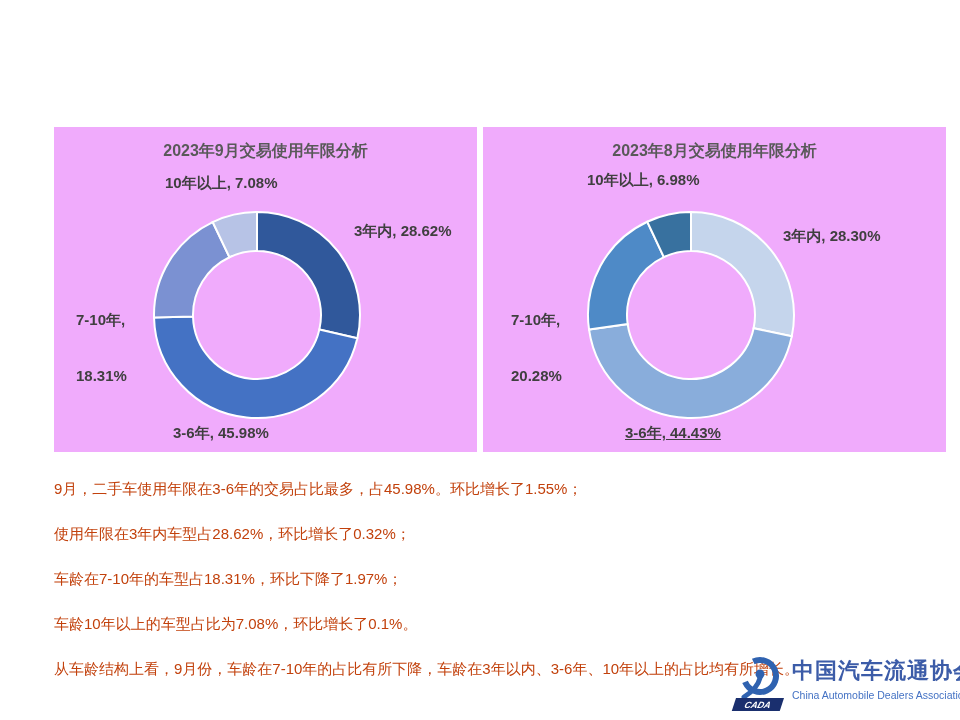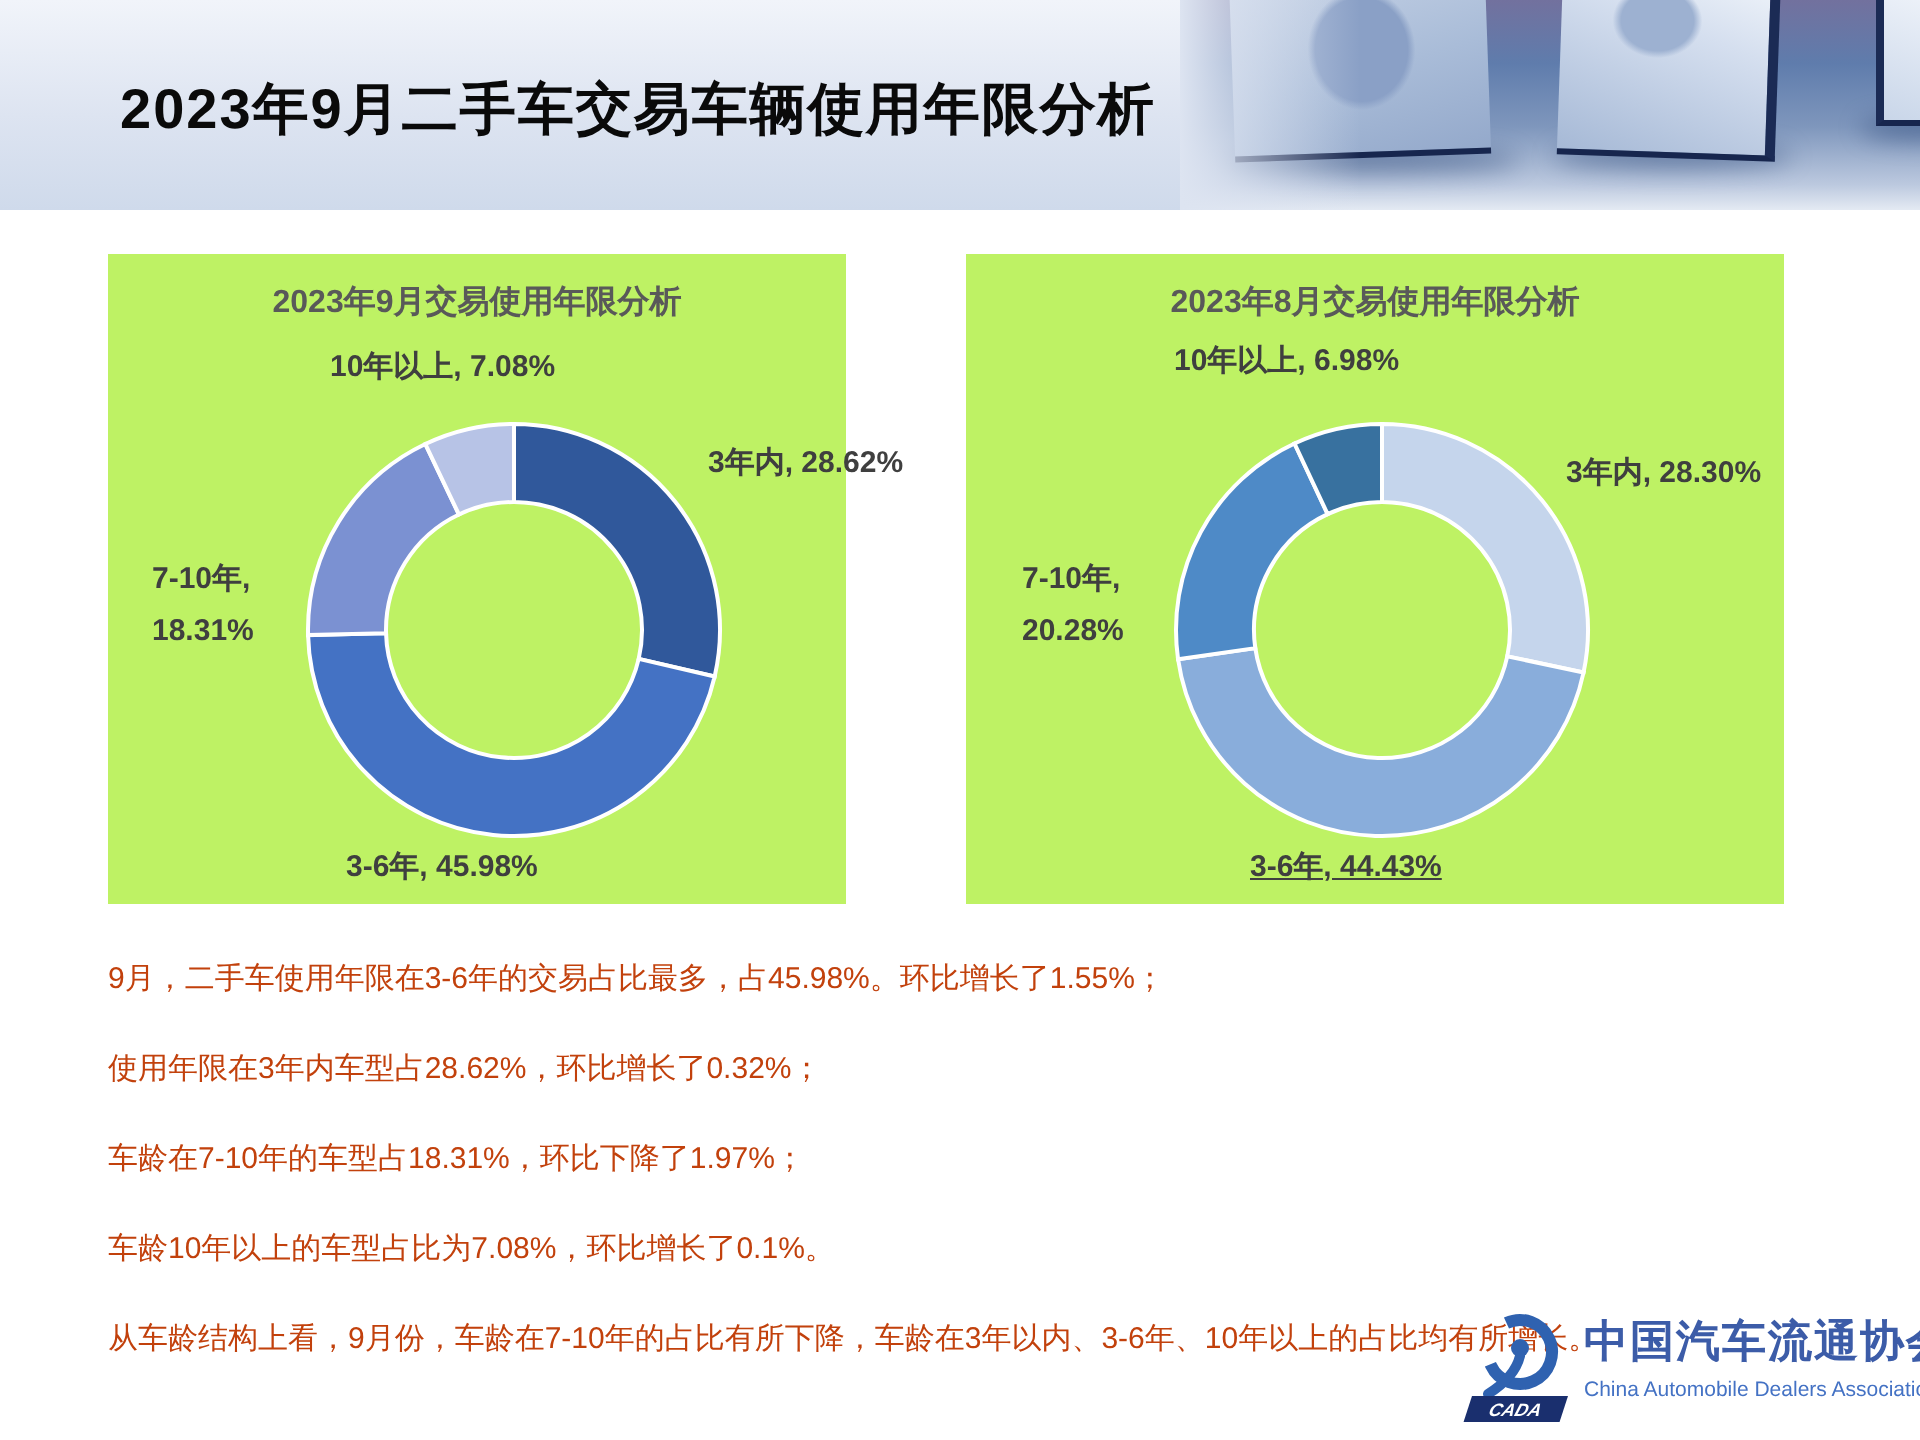--- a/index.html
+++ b/index.html
@@ -26,28 +26,28 @@
   .cube-b .map{position:absolute;left:18px;top:4px;width:60px;height:50px;
           background:radial-gradient(ellipse 55% 55% at 50% 45%,#9DB1D1 0%,#9DB1D1 55%,rgba(157,177,209,0) 68%);}
   .cube-c{left:348px;top:-8px;width:40px;height:68px;border-left:4px solid #1B2B55;
           background:linear-gradient(200deg,#F4F7FC 0%,#C9D6E9 100%);}
   .cube-shadow{position:absolute;height:12px;background:#2C4878;filter:blur(6px);opacity:.55;border-radius:50%;}
   .sh-a{left:20px;top:74px;width:150px;}
   .sh-b{left:186px;top:72px;width:120px;}
   .sh-c{left:340px;top:58px;width:60px;}
 
   
-  .panel{position:absolute;top:127px;width:369px;height:325px;background:#bef264;}
+  .panel{position:absolute;top:127px;width:423px;height:325px;background:#f0abfc;}
   .panel-left{left:54px;}
   .panel-right{left:483px;padding-left:40px;}
   .chart-title{position:absolute;left:0;top:14px;width:100%;text-align:center;
                font-size:16px;font-weight:bold;color:#595959;}
   .donut-svg{position:absolute;left:0;top:0;}
   .slice-label{position:absolute;font-size:15px;font-weight:bold;color:#3F3F3F;white-space:nowrap;}
-  .two-line span{display:block;line-height:26px;}
+  .two-line span{display:block;line-height:26px;margin-top:30px;}
 
   
   .p1-l10{left:111px;top:47px;}
   .p1-l3in{left:300px;top:95px;}
   .p1-l710{left:22px;top:150px;}
   .p1-l36{left:119px;top:297px;text-align:center;}
   
   .p2-l10{left:104px;top:44px;}
   .p2-l3in{left:300px;top:100px;}
   .p2-l710{left:28px;top:150px;}
@@ -63,36 +63,20 @@
   .logo-text{padding-top:6px;}
   .logo-cn{font-size:22px;font-weight:bold;color:#3C5CA8;letter-spacing:1px;white-space:nowrap;
            font-family:"Liberation Serif","DejaVu Serif",serif;}
   .logo-en{font-size:10.5px;color:#4472C4;margin-top:3px;white-space:nowrap;}
 </style>
 </head>
 <body>
 
 <div class="slide">
 
-  <div class="header">
-    <div class="header-art">
-      <div class="cube-shadow sh-a"></div>
-      <div class="cube-shadow sh-b"></div>
-      <div class="cube-shadow sh-c"></div>
-      <div class="cube cube-a">
-          <div class="map"></div>
-        </div>
-      <div class="cube cube-b">
-          <div class="map"></div>
-        </div>
-      <div class="cube cube-c"></div>
-      <div class="fade"></div>
-    </div>
-    <div class="header-title">2023年9月二手车交易车辆使用年限分析</div>
-  </div>
 
   <div class="panel panel-left">
     <div class="chart-title">2023年9月交易使用年限分析</div>
     <svg class="donut-svg" width="423" height="325">
         <path d="M203.00,85.00 A103,103 0 0 1 303.34,211.24 L265.35,202.44 A64,64 0 0 0 203.00,124.00 Z" fill="#30589B" stroke="#FFFFFF" stroke-width="2"></path>
         <path d="M303.34,211.24 A103,103 0 0 1 100.03,190.54 L139.02,189.58 A64,64 0 0 0 265.35,202.44 Z" fill="#4472C4" stroke="#FFFFFF" stroke-width="2"></path>
         <path d="M100.03,190.54 A103,103 0 0 1 158.67,95.03 L175.46,130.23 A64,64 0 0 0 139.02,189.58 Z" fill="#7B91D2" stroke="#FFFFFF" stroke-width="2"></path>
         <path d="M158.67,95.03 A103,103 0 0 1 203.00,85.00 L203.00,124.00 A64,64 0 0 0 175.46,130.23 Z" fill="#B7C3E6" stroke="#FFFFFF" stroke-width="2"></path>
       </svg>
     <div class="slice-label p1-l10">10年以上, 7.08%</div>

